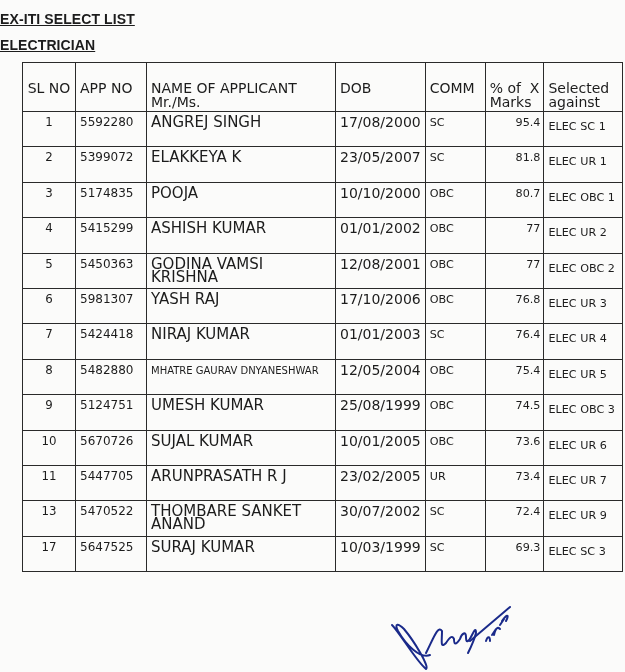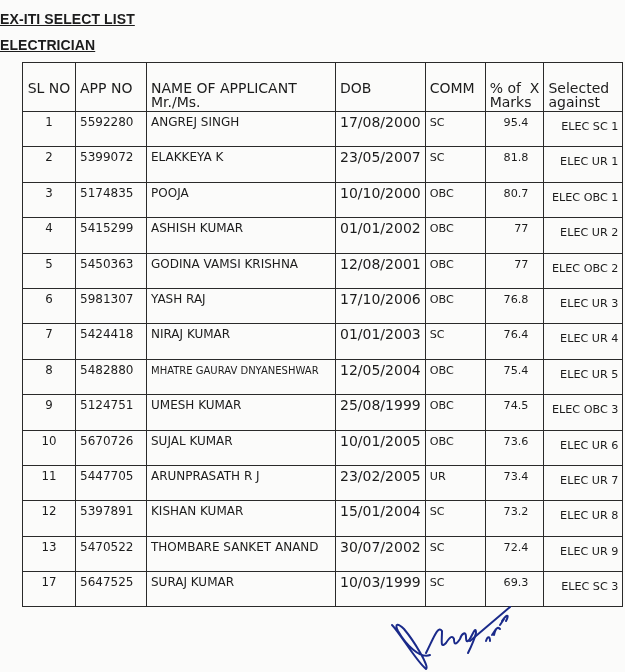--- a/index.html
+++ b/index.html
@@ -16,25 +16,25 @@
   table {
     position: absolute; left: 22px; top: 62px; border-collapse: collapse;
     font-family: "DejaVu Sans", sans-serif; font-size: 11.2px; table-layout: fixed;
   }
   td, th { border: 1.4px solid #2a2a2a; padding: 0 4px; font-weight: normal; }
   th { height: 30px; vertical-align: top; text-align: left; line-height: 14px; padding-top: 18px; font-size: 14px; }
   th.c { text-align: center; }
   td { height: 26.4px; vertical-align: top; padding-top: 4px; line-height: 13px; }
   td.sl { text-align: center; font-size: 11.8px; }
   td.app { text-align: left; font-size: 12px; }
-  td.name { font-size: 12px; }
+  td.name { font-size: 15px; }
   td.name.small { font-size: 10px; }
   td.dob { font-size: 14px; }
-  td.marks { text-align: right; padding-right: 15px; }
-  td.sel { padding-top: 8px; text-align: right; }
+  td.marks { text-align: right; padding-right: 3px; }
+  td.sel { padding-top: 8px; }
   .sig { position: absolute; left: 386px; top: 597px; }
 </style>
 </head>
 <body>
 
 <div id="t1" class="title">EX-ITI SELECT LIST</div>
 <div id="t2" class="title">ELECTRICIAN</div>
 
 <table>
   <colgroup>
@@ -160,29 +160,20 @@
       <tr>
         <td class="sl">11</td>
         <td class="app">5447705</td>
         <td class="name">ARUNPRASATH R J</td>
         <td class="dob">23/02/2005</td>
         <td class="comm">UR</td>
         <td class="marks">73.4</td>
         <td class="sel">ELEC UR 7</td>
       </tr>
       <tr>
-        <td class="sl">12</td>
-        <td class="app">5397891</td>
-        <td class="name">KISHAN KUMAR</td>
-        <td class="dob">15/01/2004</td>
-        <td class="comm">SC</td>
-        <td class="marks">73.2</td>
-        <td class="sel">ELEC UR 8</td>
-      </tr>
-      <tr>
         <td class="sl">13</td>
         <td class="app">5470522</td>
         <td class="name">THOMBARE SANKET ANAND</td>
         <td class="dob">30/07/2002</td>
         <td class="comm">SC</td>
         <td class="marks">72.4</td>
         <td class="sel">ELEC UR 9</td>
       </tr>
       <tr>
         <td class="sl">17</td>

